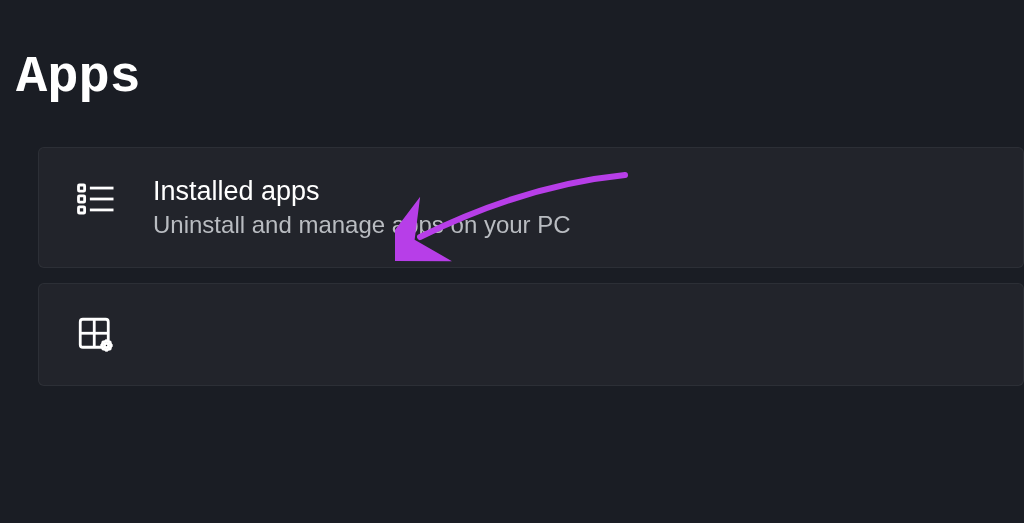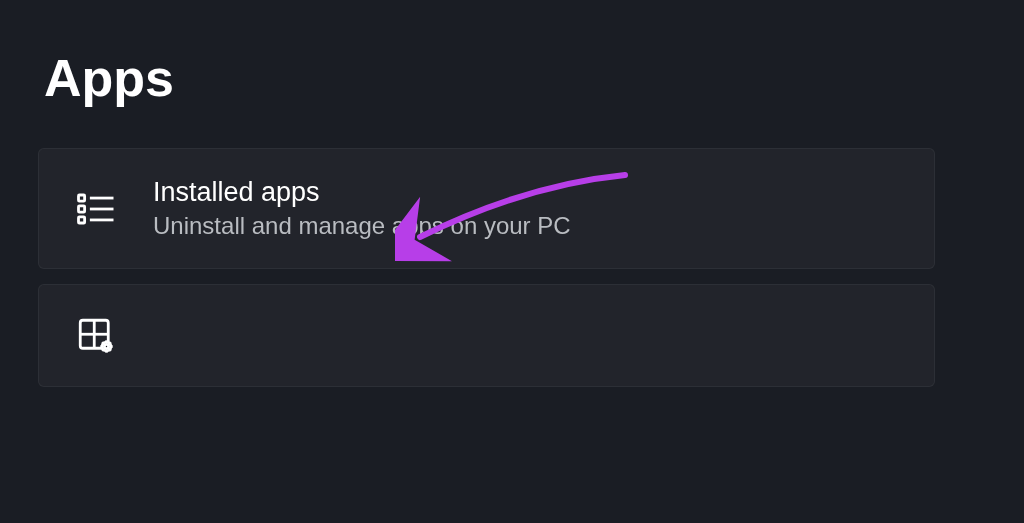--- a/index.html
+++ b/index.html
@@ -13,38 +13,39 @@
       background: #1a1d24;
       font-family: 'Segoe UI', -apple-system, sans-serif;
       color: #ffffff;
       overflow: hidden;
       position: relative;
     }
     .page-title {
       font-size: 52px;
       font-weight: 600;
       color: #ffffff;
-      padding: 48px 0 0 44px;
+      padding: 48px 0 0 16px;
+      font-family: Liberation Mono, monospace;
     }
     .settings-list {
       padding: 40px 0 0 38px;
       display: flex;
       flex-direction: column;
       gap: 15px;
     }
     .settings-item {
       background: rgba(255, 255, 255, 0.035);
       border: 1px solid rgba(255, 255, 255, 0.05);
       border-radius: 6px;
       padding: 28px 30px 28px 34px;
       display: flex;
-      align-items: center;
+      align-items: flex-start;
       gap: 35px;
       cursor: pointer;
-      width: 897px;
+      width: 986px;
     }
     .item-icon {
       width: 45px;
       height: 45px;
       display: flex;
       align-items: center;
       justify-content: center;
       flex-shrink: 0;
     }
     .item-icon svg {

